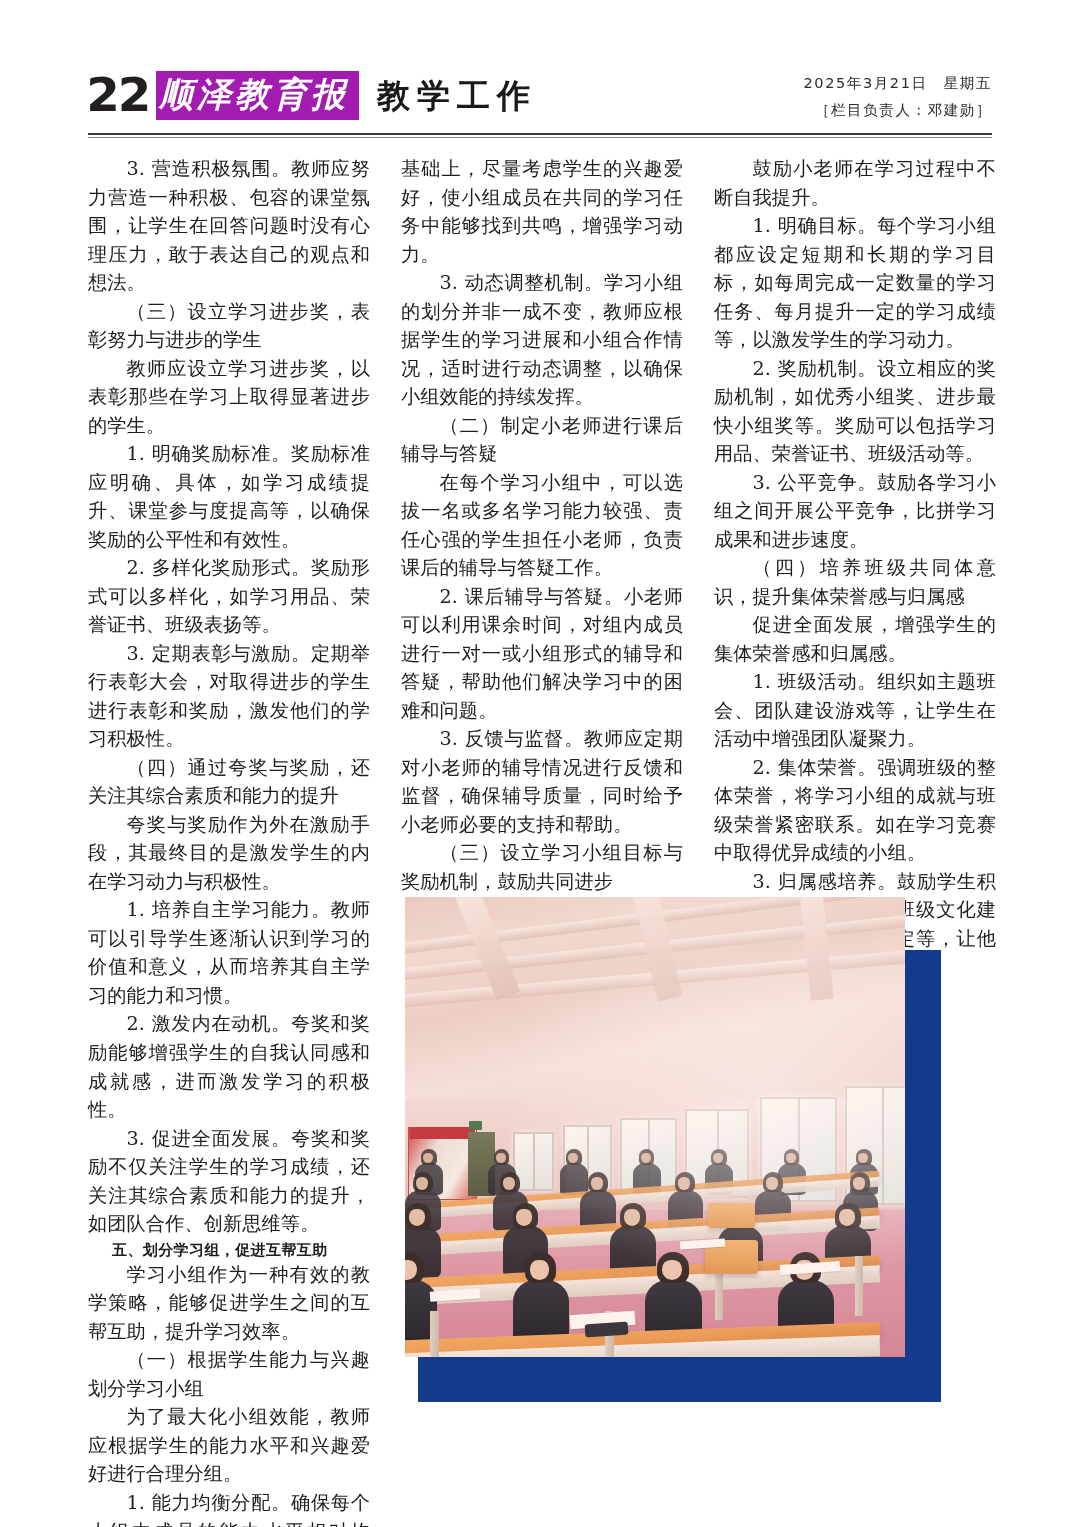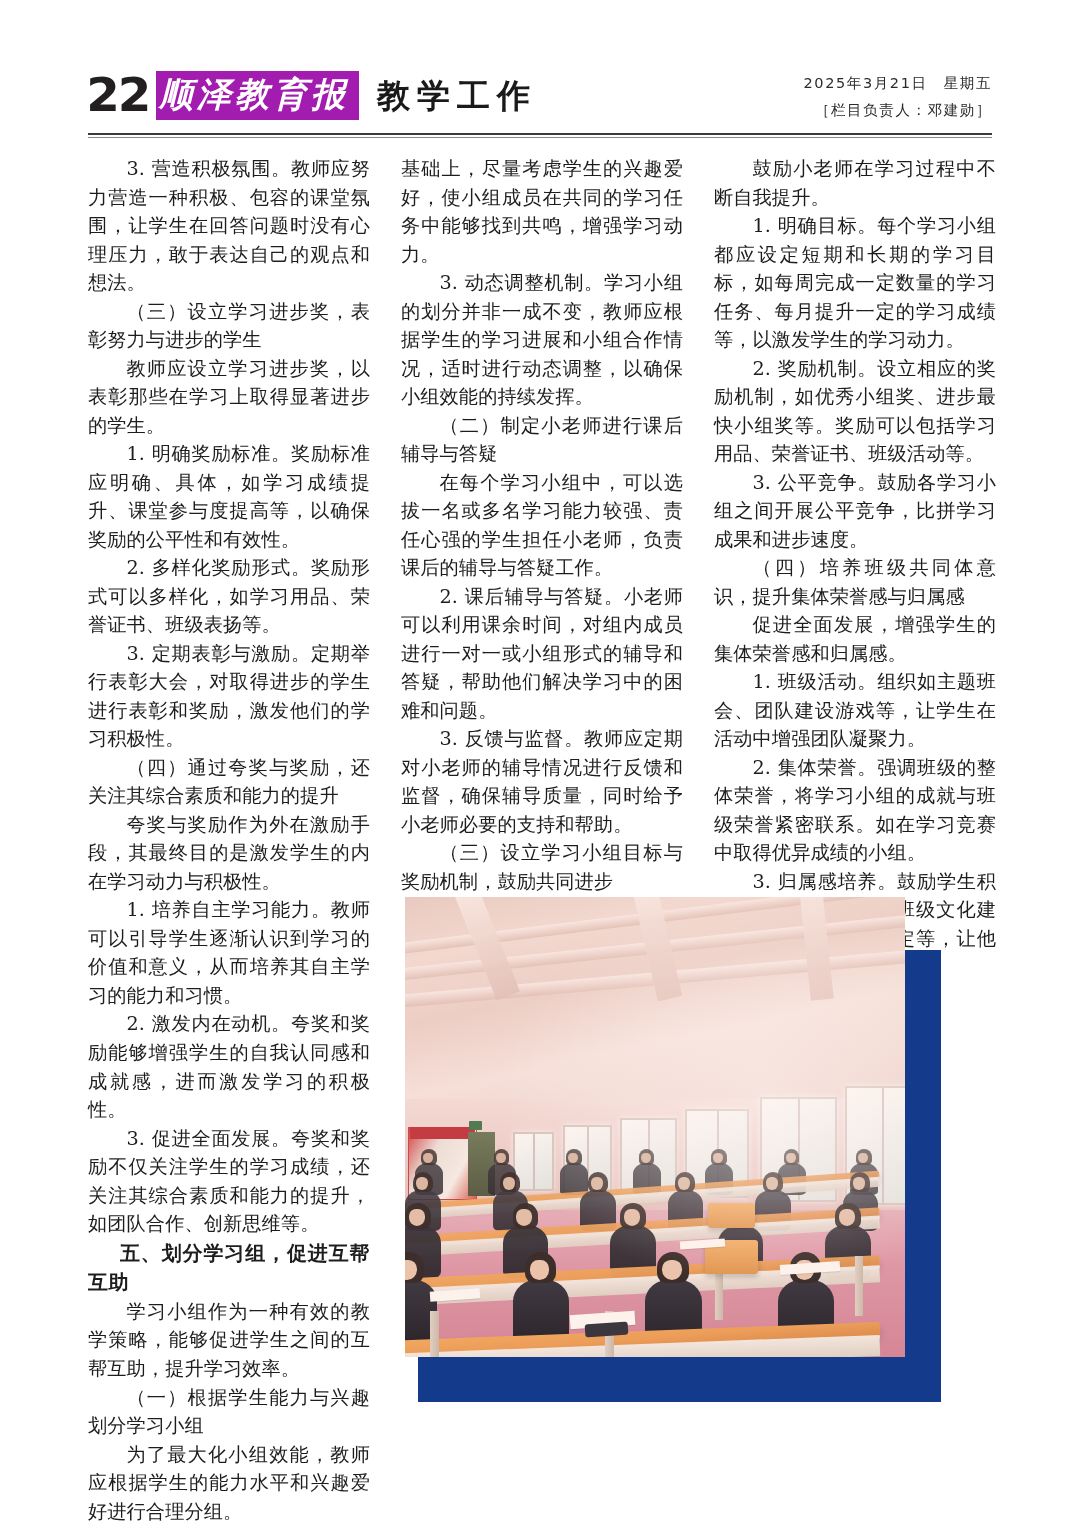--- a/index.html
+++ b/index.html
@@ -123,21 +123,21 @@
     text-justify: inter-ideograph;
     letter-spacing: 0.1px;
     text-indent: 2em;
     font-family: "DejaVu Serif", "Liberation Serif", serif;
   }
   .col p.noindent { text-indent: 0; }
   .col p.h-bold {
     font-family: "DejaVu Sans", "Liberation Sans", sans-serif;
     font-weight: 700;
     text-indent: 1.6em;
-    font-size: 20px;
+    font-size: 15px;
     letter-spacing: 0.4px;
   }
   .col p.h-sub {
     text-indent: 2em;
   }
 
   
   .photo-wrap {
     position: absolute;
     left: 405px;

